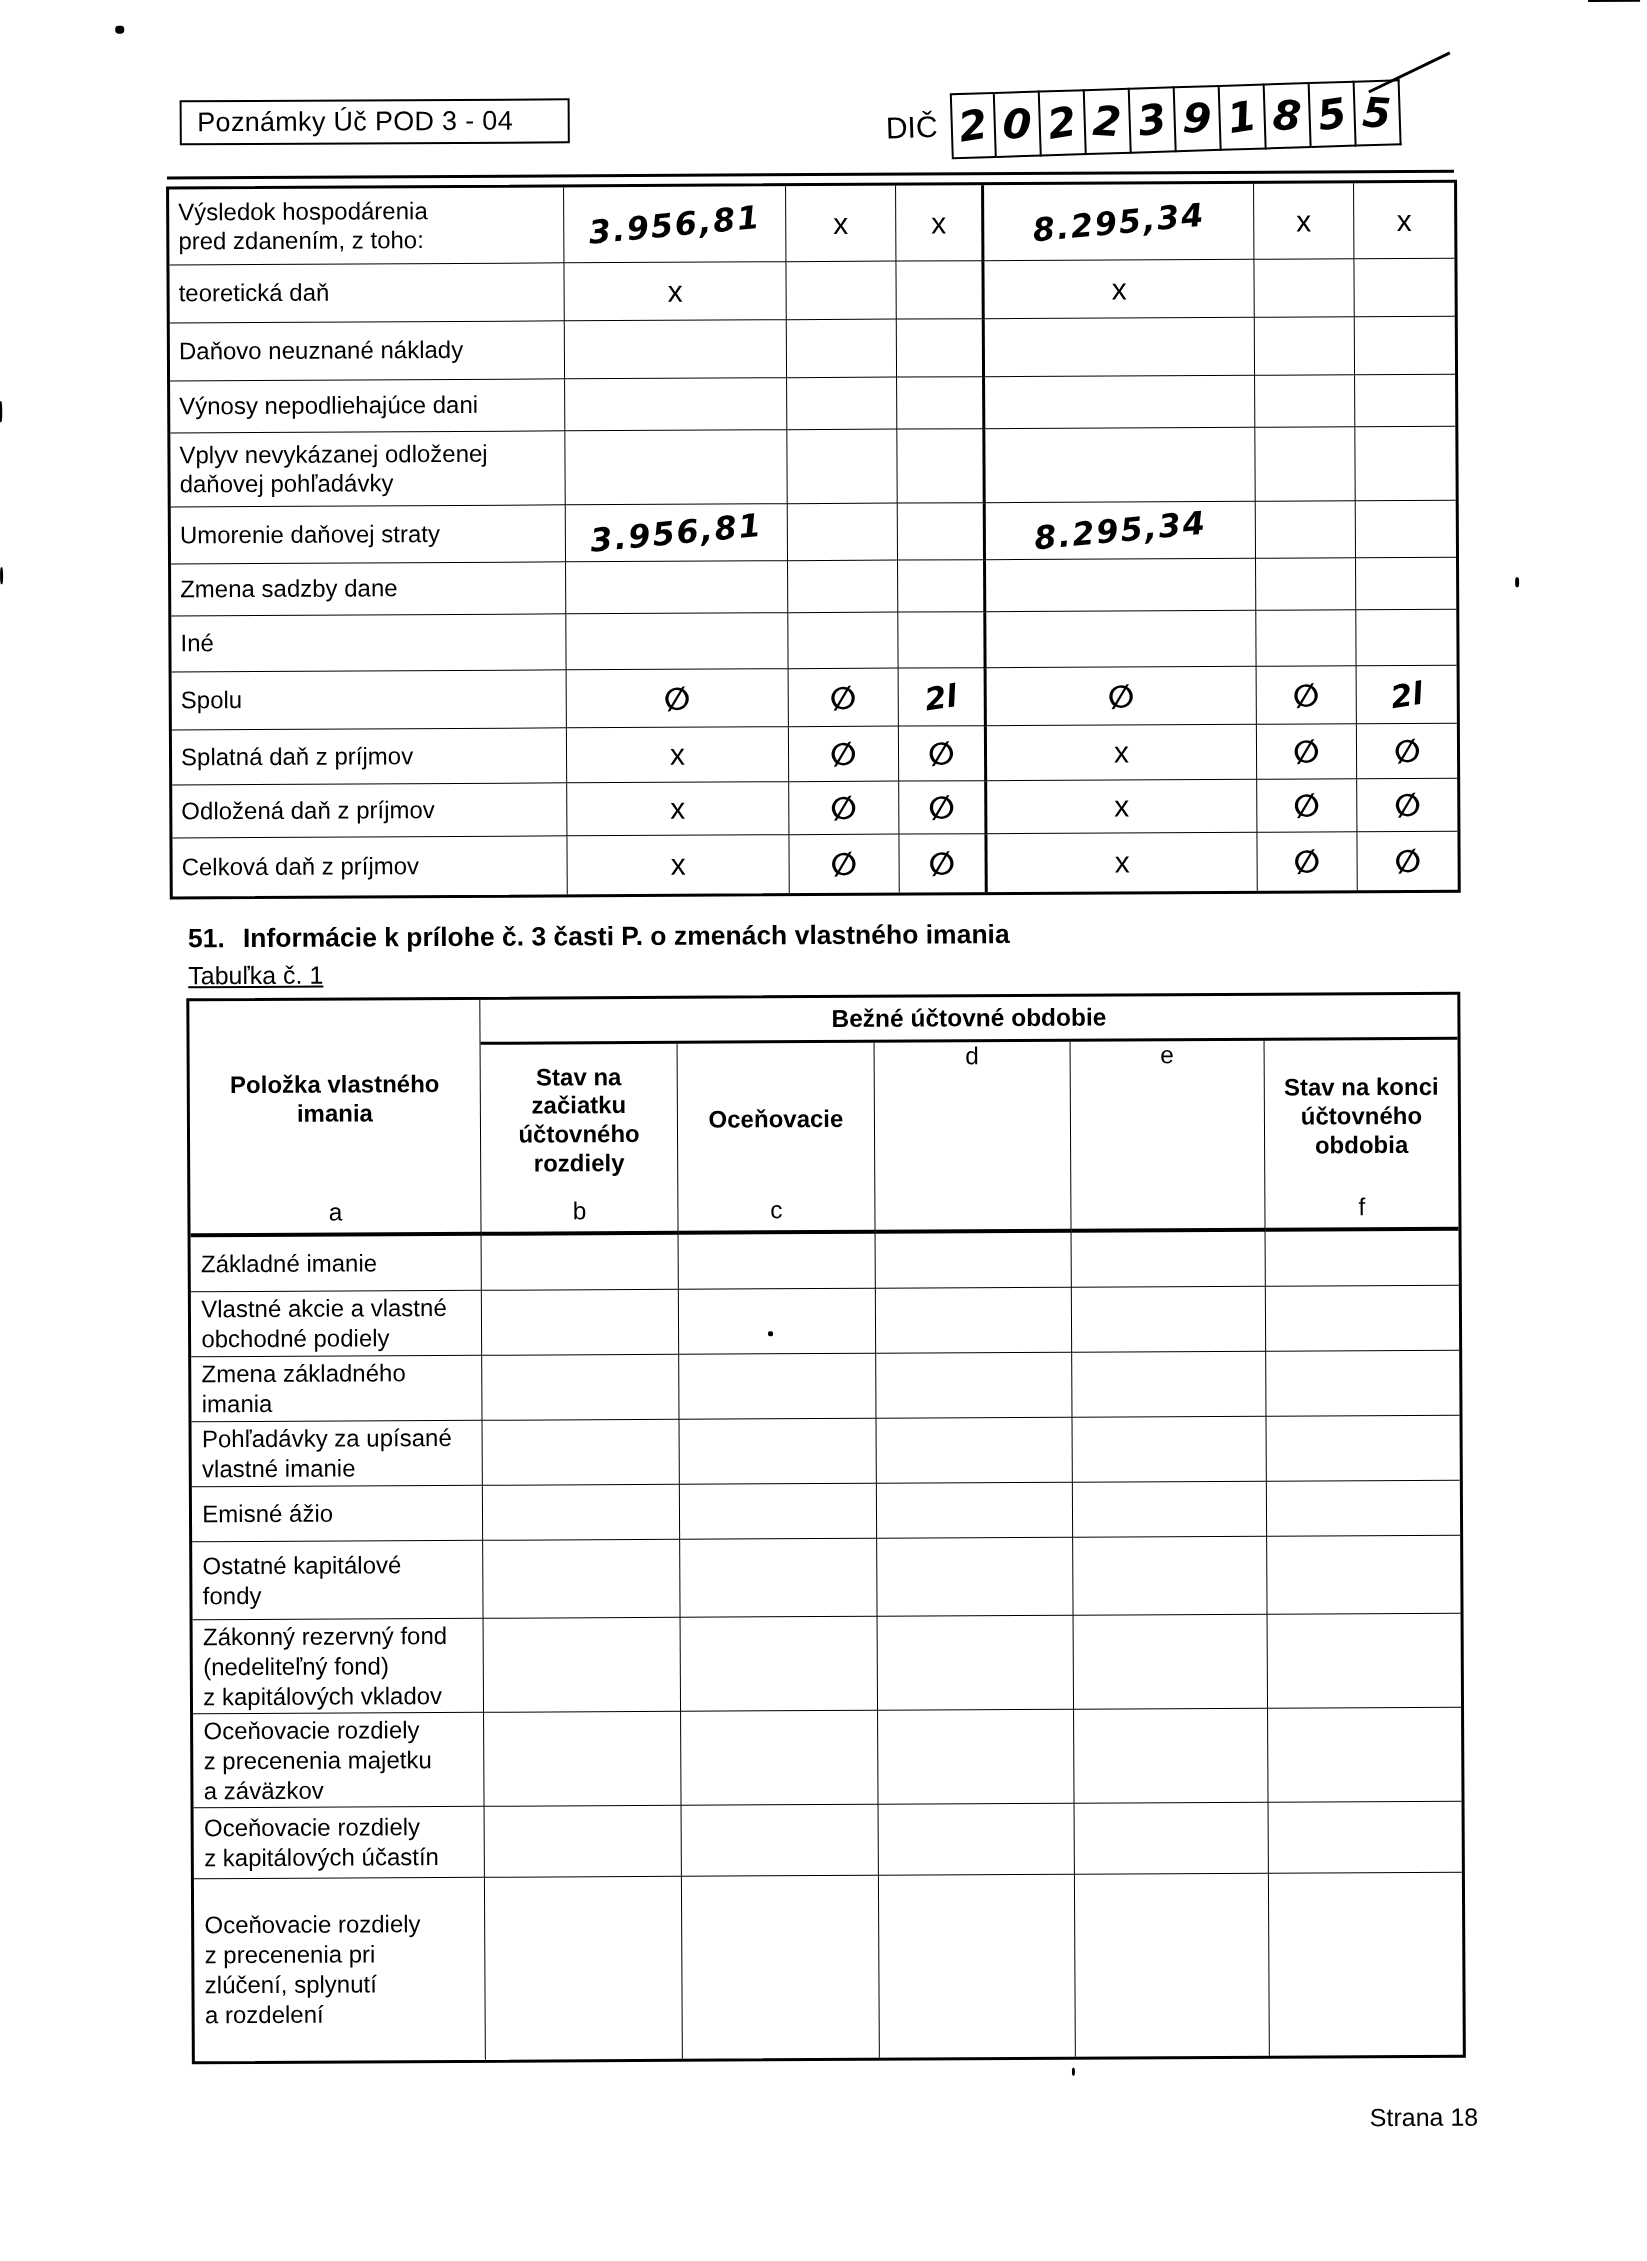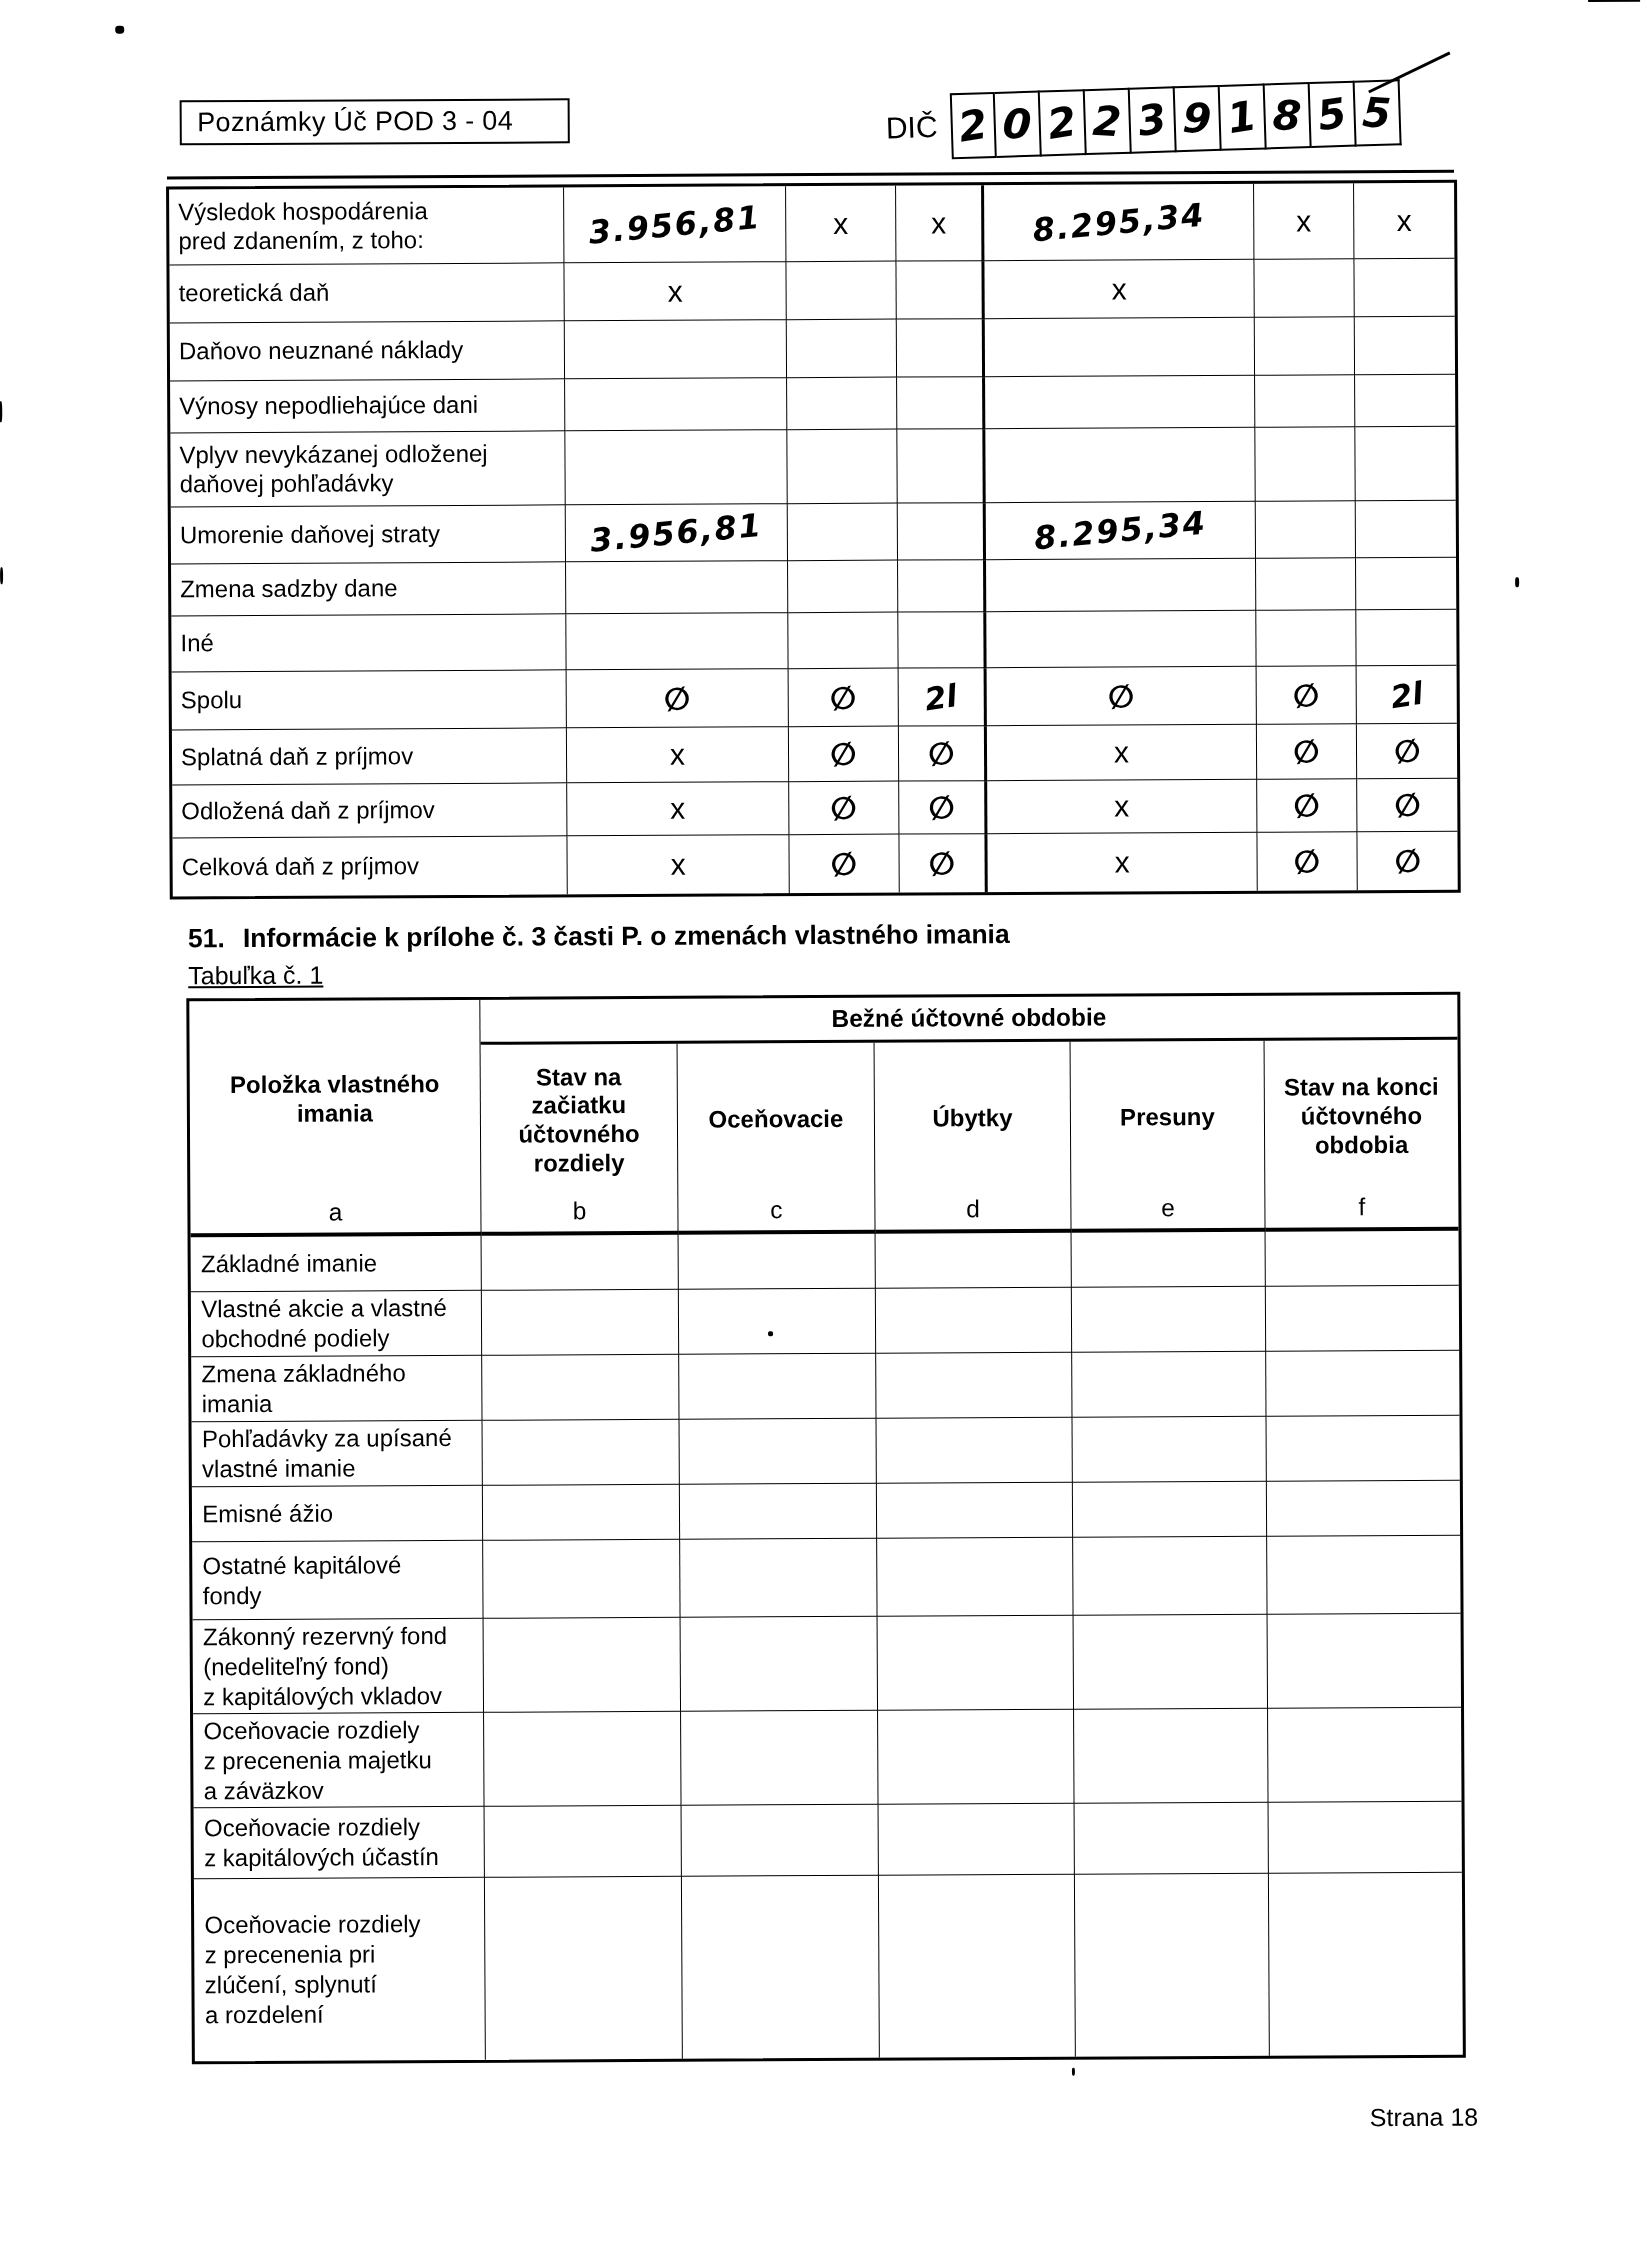--- a/index.html
+++ b/index.html
@@ -389,25 +389,23 @@
 začiatku
 účtovného
 rozdiely</div>
       <div class="h-letter">b</div>
     </div>
     <div class="h-sub" style="grid-column:3;">
       <div class="h-main">Oceňovacie</div>
       <div class="h-letter">c</div>
     </div>
     <div class="h-sub" style="grid-column:4;">
-      <div class="h-main">Úbytky</div>
       <div class="h-letter">d</div>
     </div>
     <div class="h-sub" style="grid-column:5;">
-      <div class="h-main">Presuny</div>
       <div class="h-letter">e</div>
     </div>
     <div class="h-sub colf" style="grid-column:6;">
       <div class="h-main">Stav na konci
 účtovného
 obdobia</div>
       <div class="h-letter">f</div>
     </div>
 
     <div class="c-label">Základné imanie</div>

